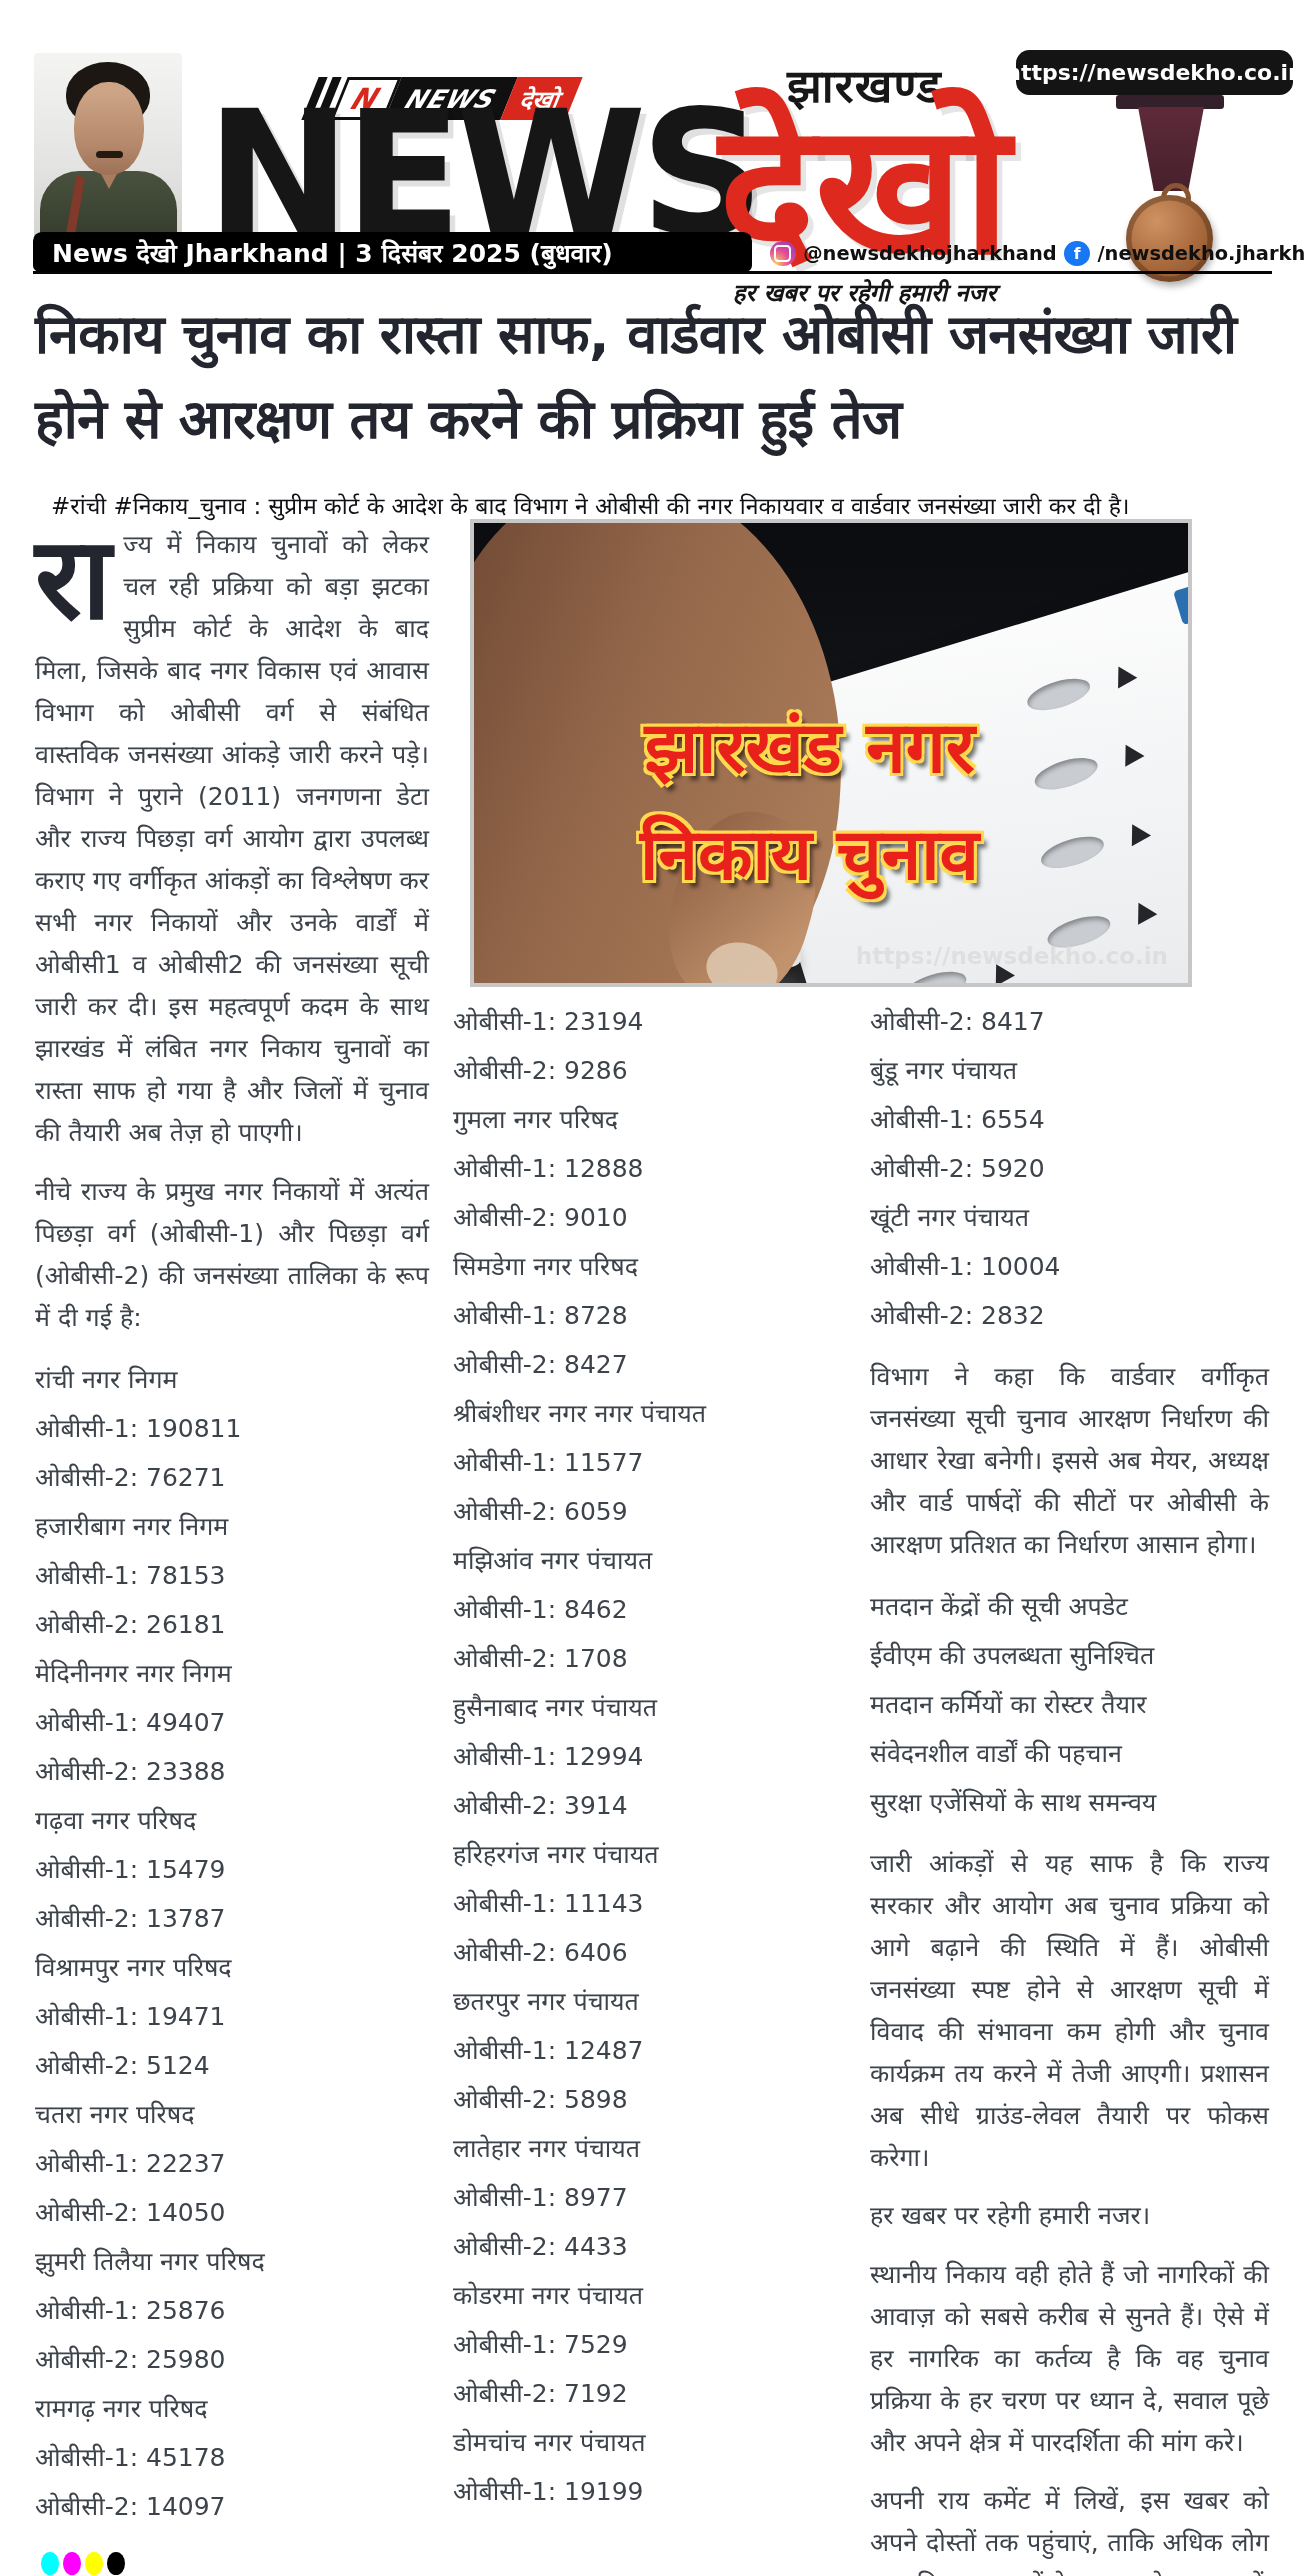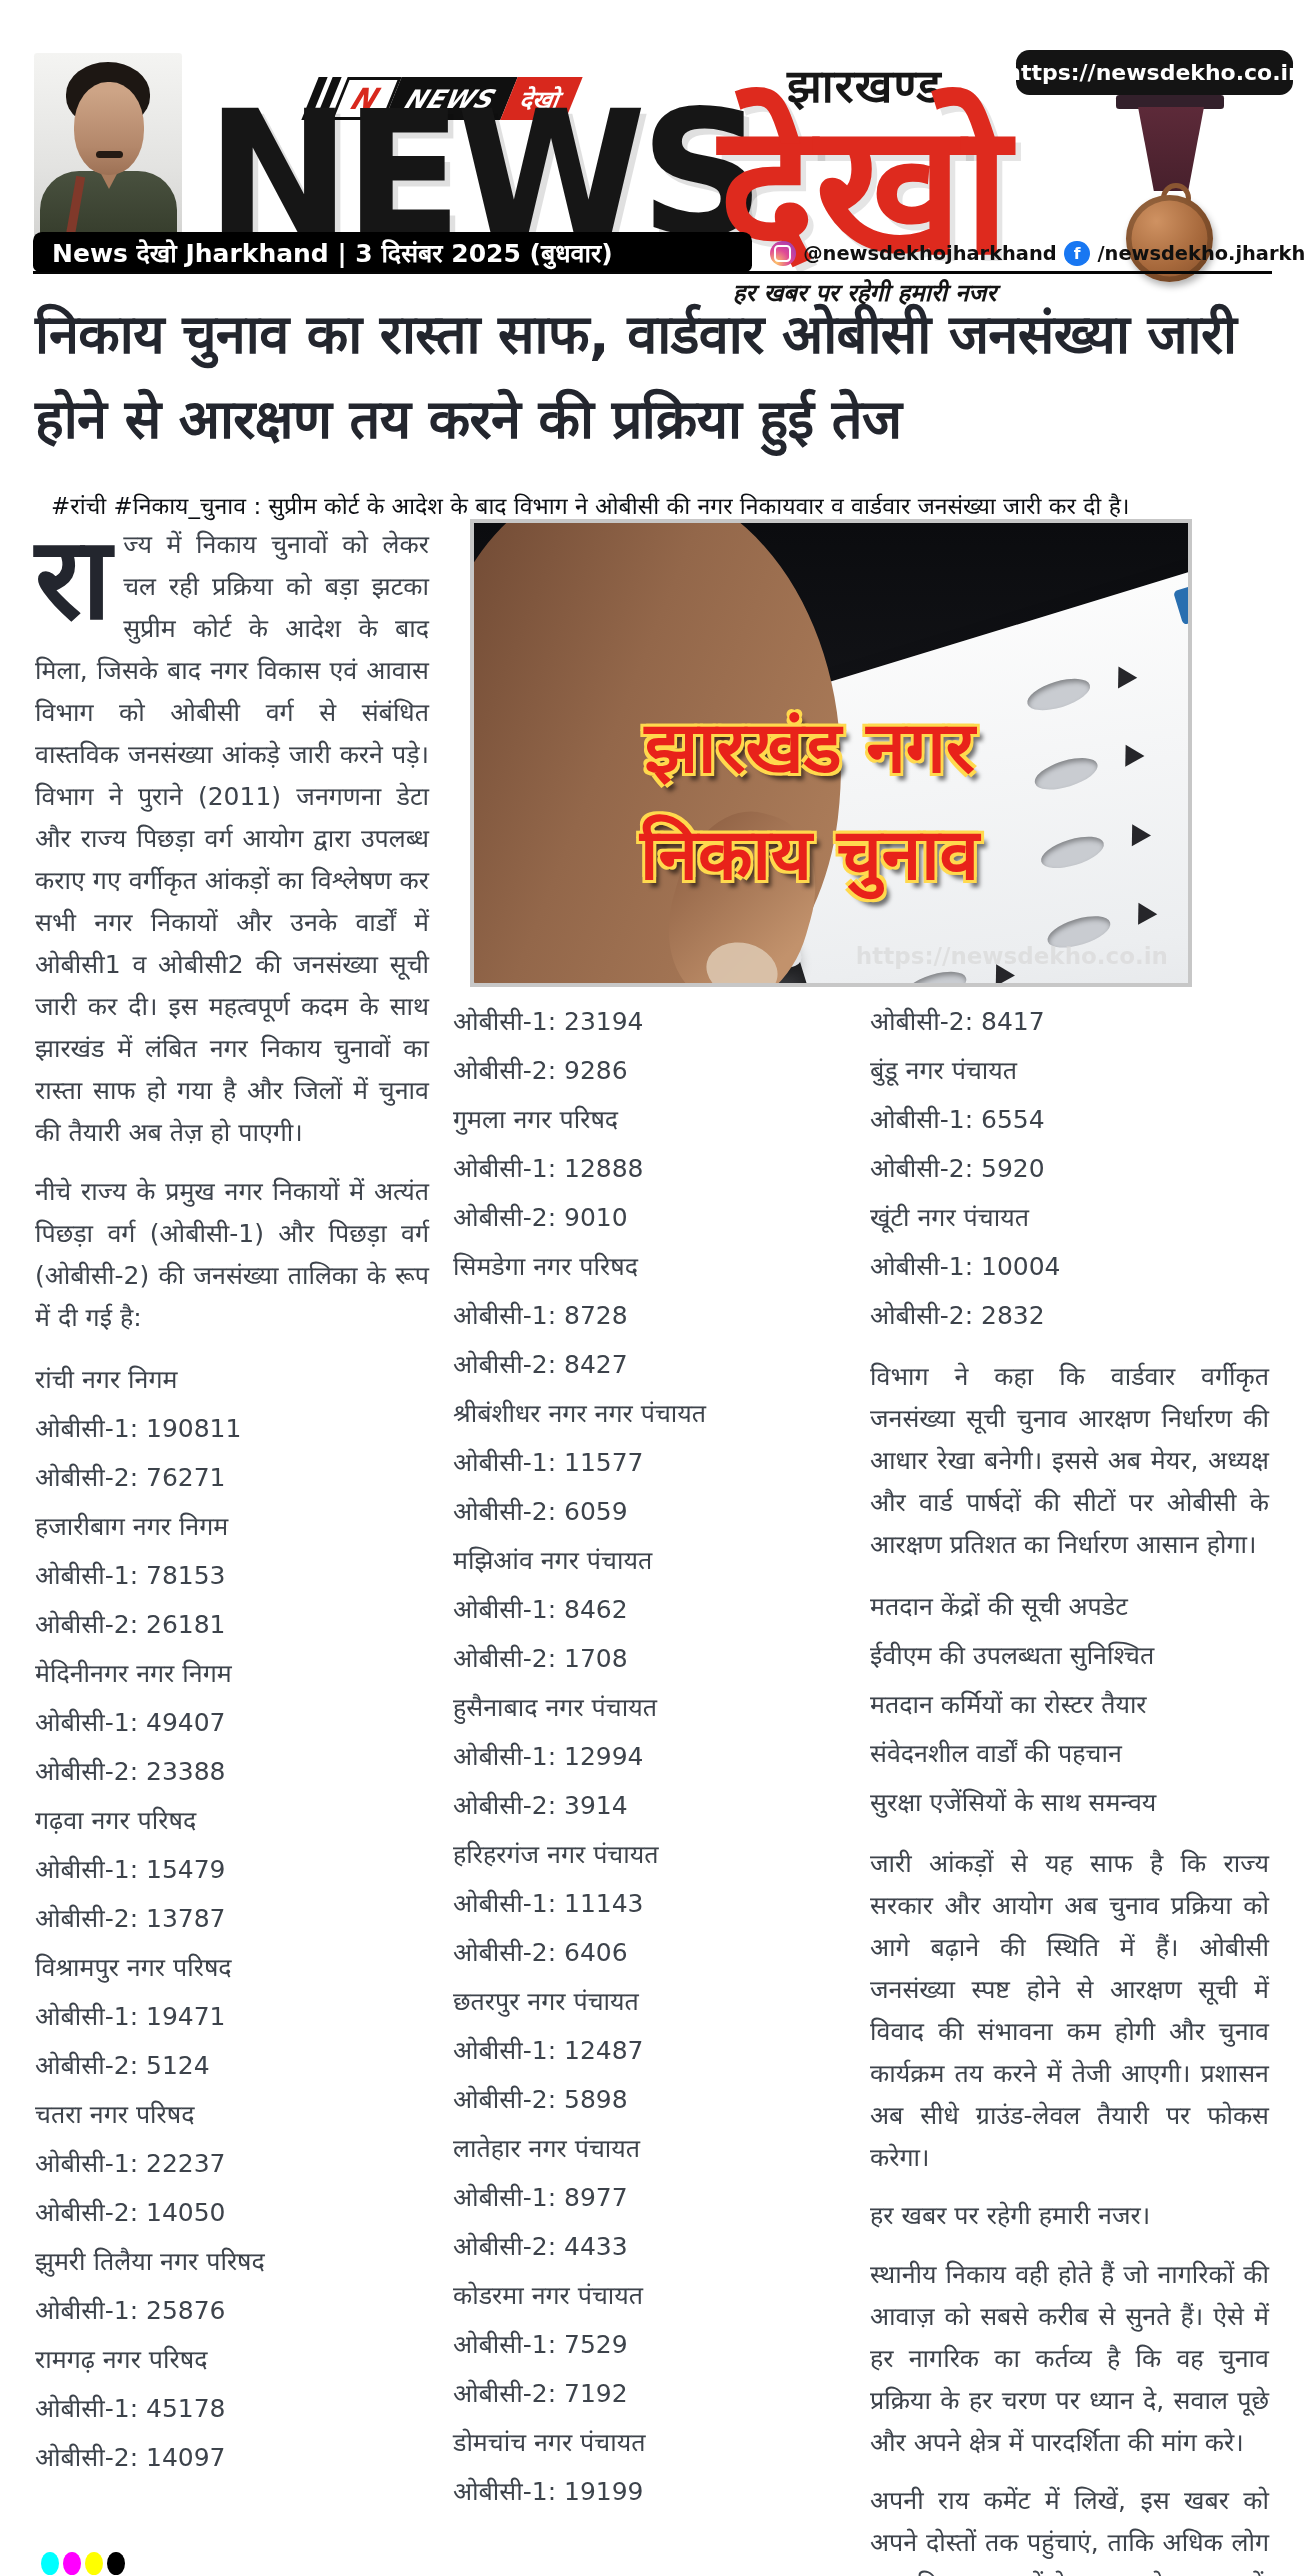--- a/index.html
+++ b/index.html
@@ -201,20 +201,21 @@
         <div class="li">ओबीसी-1: 15479</div>
         <div class="li">ओबीसी-2: 13787</div>
         <div class="li">विश्रामपुर नगर परिषद</div>
         <div class="li">ओबीसी-1: 19471</div>
         <div class="li">ओबीसी-2: 5124</div>
         <div class="li">चतरा नगर परिषद</div>
         <div class="li">ओबीसी-1: 22237</div>
         <div class="li">ओबीसी-2: 14050</div>
         <div class="li">झुमरी तिलैया नगर परिषद</div>
         <div class="li">ओबीसी-1: 25876</div>
+        <div class="li">ओबीसी-2: 25980</div>
         <div class="li">रामगढ़ नगर परिषद</div>
         <div class="li">ओबीसी-1: 45178</div>
         <div class="li">ओबीसी-2: 14097</div>
       </div>
   </div>
 
   <div class="col col2">
     <div class="line-list">
         <div class="li">ओबीसी-1: 23194</div>
         <div class="li">ओबीसी-2: 9286</div>

